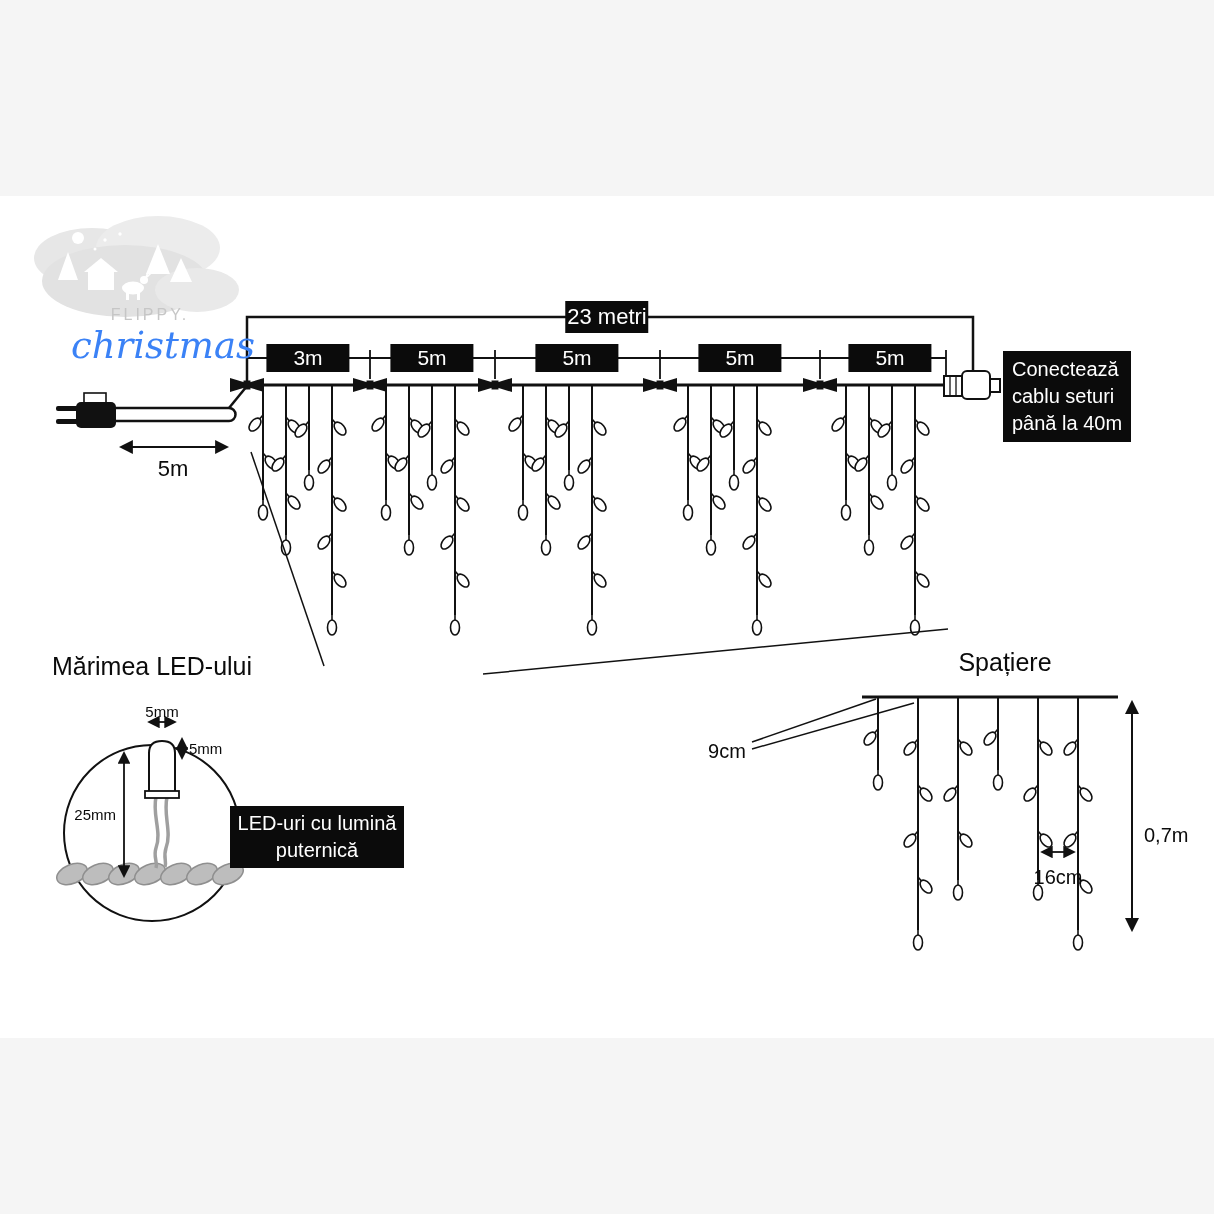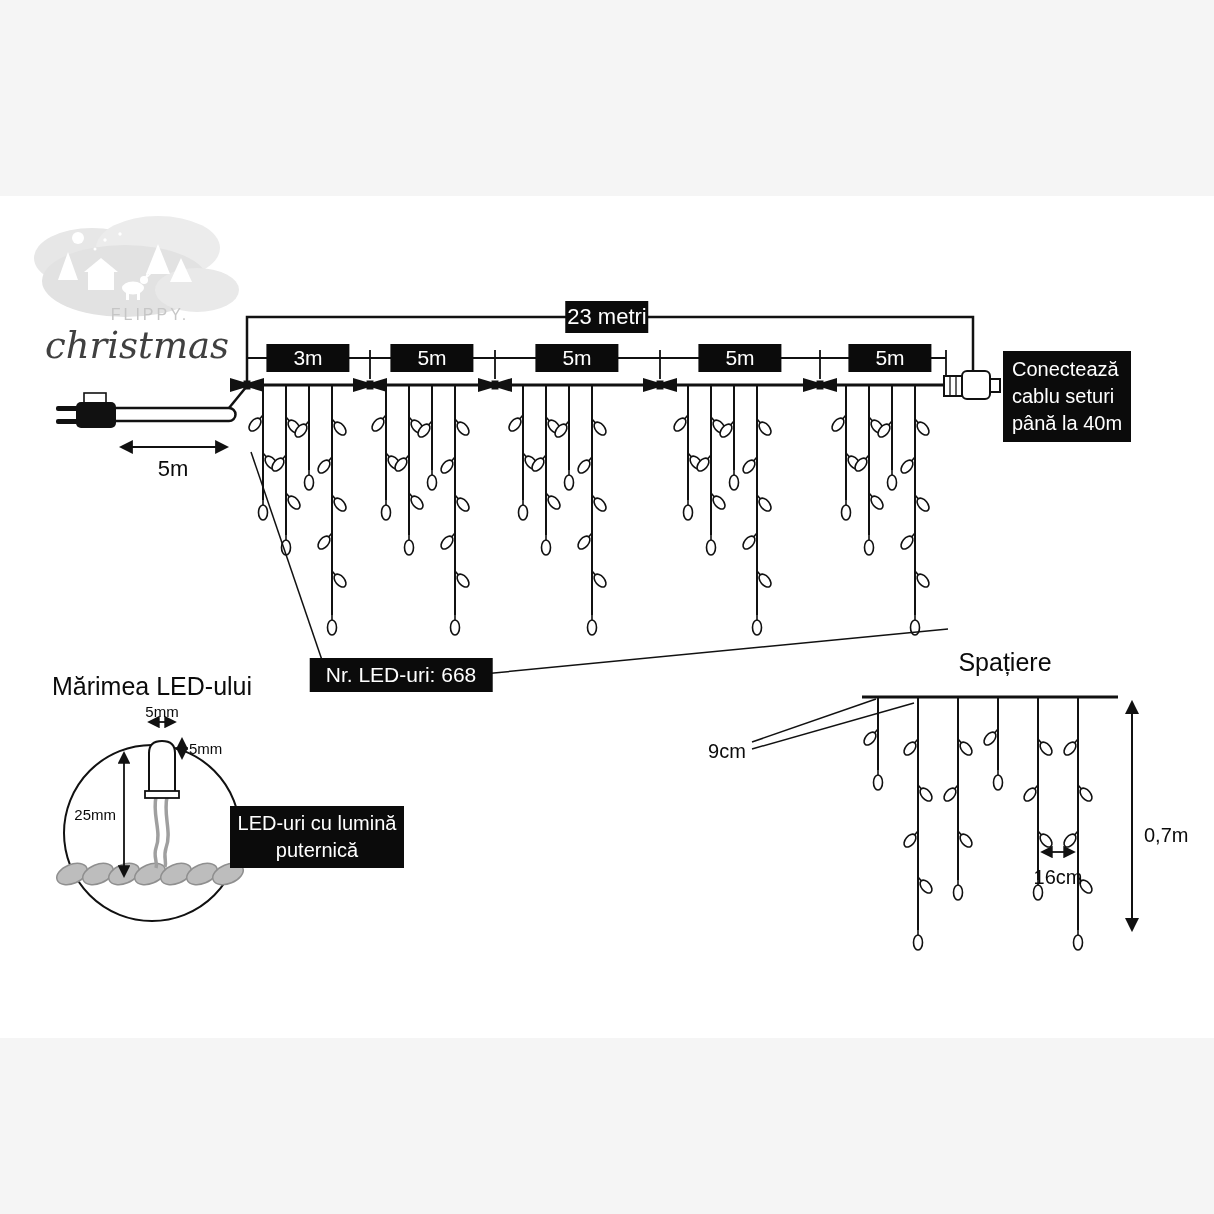--- a/index.html
+++ b/index.html
@@ -24,22 +24,22 @@
   .bb-connect{left:1003px;top:351px;font-size:20px;line-height:27px;padding:5px 9px;display:block;text-align:left;}
   .bb-connect span{display:block;}
   .bb-ledcount{left:401px;top:675px;font-size:21px;padding:5px 16px;}
   .bb-lednote{left:230px;top:806px;width:174px;font-size:20px;line-height:27px;padding:4px 0;display:block;text-align:center;}
   .bb-lednote span{display:block;}
   .sec-title{font-size:25px;}
   .meas{font-size:20px;}
   .meas-sm{font-size:15px;}
   .disclaimer{left:0;right:0;top:962px;text-align:center;font-size:24px;}
   .logo-flippy{left:60px;width:180px;top:306px;text-align:center;font-size:16px;letter-spacing:3px;color:#c6c6c6;}
-  .logo-script{left:45px;width:210px;top:324px;text-align:left;font-size:37px;font-style:italic;
-    font-family:"DejaVu Serif",serif;color:#404040;}
+  .logo-script{left:45px;width:210px;top:324px;text-align:right;font-size:37px;font-style:italic;
+    font-family:"DejaVu Serif",serif;color:#3b82f6;}
 </style>
 </head>
 <body>
 
 <div class="canvas">
 
   <div class="band band-top"></div>
   <div class="band band-bottom"></div>
 
   <svg class="art" width="1214" height="1214" viewBox="0 0 1214 1214">
@@ -229,23 +229,22 @@
   <div class="bb bb-mid bb-seg" style="left:890px;top:358px;">5m</div>
 
   <div class="bb bb-connect">
     <span>Conectează</span>
     <span>cablu seturi</span>
     <span>până la 40m</span>
   </div>
 
   <div class="txt meas center" style="left:173px;top:456px;font-size:22px;">5m</div>
 
-  <div class="bb bb-mid bb-ledcount">Nr. LED-uri: 668</div>
-
-  <div class="txt sec-title" style="left:52px;top:672px;">Mărimea LED-ului</div>
+
+  <div class="txt sec-title" style="left:52px;top:652px;">Mărimea LED-ului</div>
   <div class="txt meas-sm center" style="left:162px;top:703px;">5mm</div>
   <div class="txt meas-sm" style="left:189px;top:740px;">5mm</div>
   <div class="txt meas-sm" style="left:58px;top:806px;width:58px;text-align:right;">25mm</div>
   <div class="bb bb-lednote">
     <span>LED-uri cu lumină</span>
     <span>puternică</span>
   </div>
 
   <div class="txt sec-title" style="left:905px;width:200px;text-align:center;top:648px;">Spațiere</div>
   <div class="txt meas center" style="left:727px;top:740px;">9cm</div>

